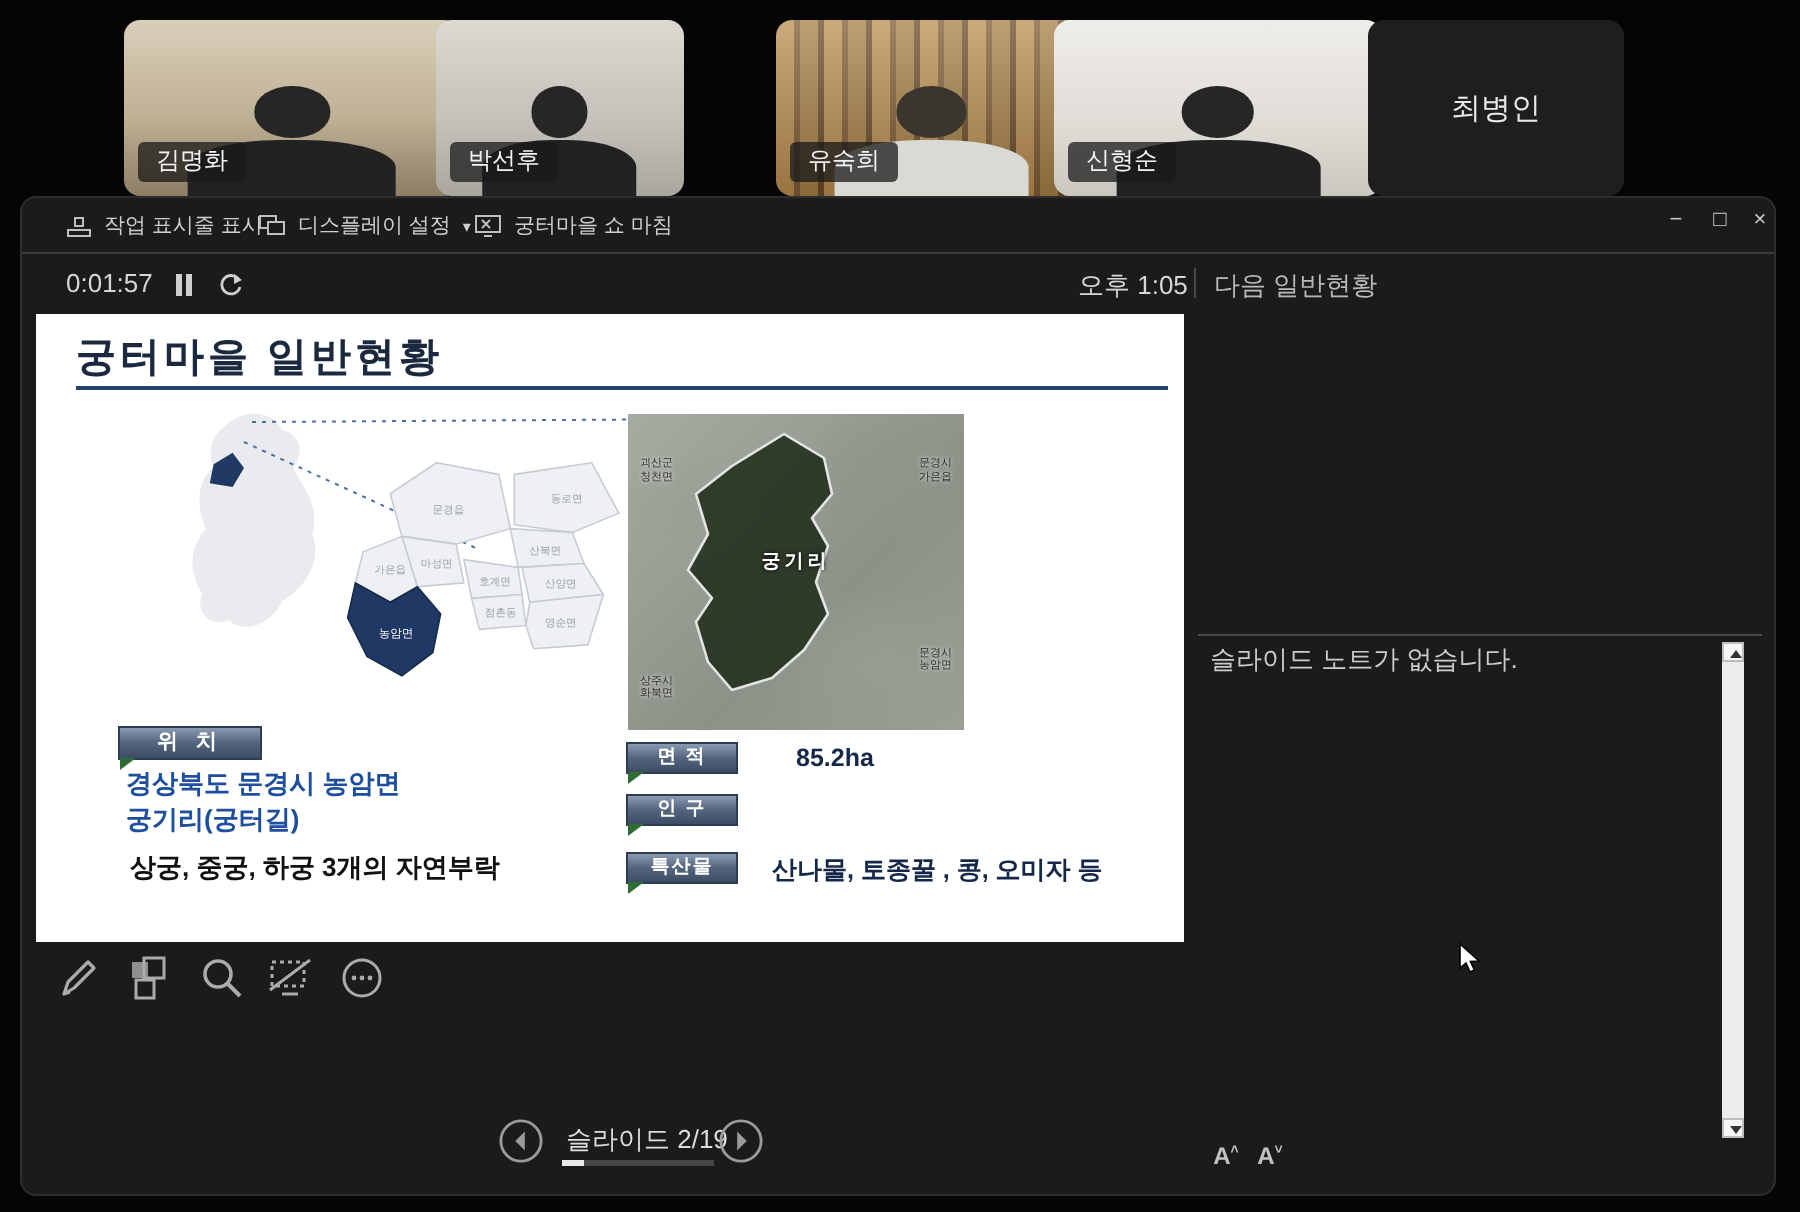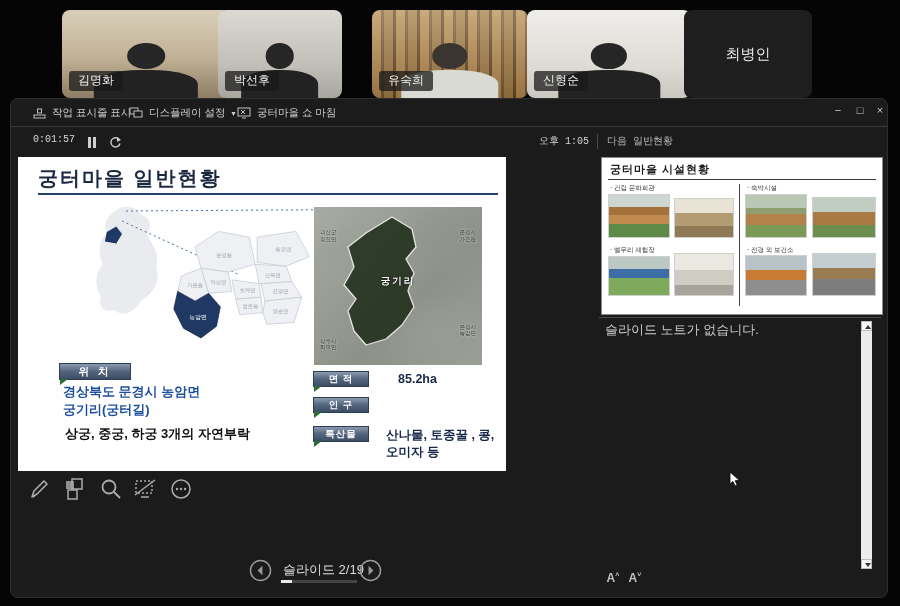--- a/index.html
+++ b/index.html
@@ -5,21 +5,21 @@
   * { margin:0; padding:0; box-sizing:border-box; }
   html,body { width:900px; height:606px; background:#000; overflow:hidden;
     font-family:"Liberation Sans", sans-serif; }
   .abs { position:absolute; }
   #stage { position:relative; width:900px; height:606px; background:#050505; }
 
   
   .tile { position:absolute; top:10px; height:88px; border-radius:8px; overflow:hidden; }
   .tile-1 { left:62px;  width:168px; background:linear-gradient(180deg,#d9cfb9 0%,#c0b195 55%,#8d7d64 100%); }
   .tile-2 { left:218px; width:124px; background:linear-gradient(180deg,#dcd9d3 0%,#c3c0b9 60%,#a9a69f 100%); }
-  .tile-3 { left:372px; width:156px;
+  .tile-3 { left:388px; width:156px;
     background:linear-gradient(180deg,rgba(255,255,255,.25),rgba(0,0,0,.18)),
     repeating-linear-gradient(90deg,#b98d4f 0 9px,#7e5a33 9px 12px,#a57f45 12px 21px,#6b4a28 21px 24px); }
   .tile-4 { left:527px; width:164px; background:linear-gradient(180deg,#efedea 0%,#e0ddd7 60%,#cac7c0 100%); }
   .tile-5 { left:684px; width:128px; background:#1e1e1e; display:flex; align-items:center; justify-content:center; }
   .sil { position:absolute; left:50%; bottom:0; transform:translateX(-50%); width:62%; height:62%; }
   .sil::before { content:""; position:absolute; left:50%; top:0; transform:translateX(-50%);
     width:36%; height:46%; background:#262626; border-radius:50%; }
   .sil::after  { content:""; position:absolute; left:50%; bottom:-3px; transform:translateX(-50%);
     width:100%; height:56%; background:#222; border-radius:45% 45% 0 0; }
   .sil-light::before { background:#3a352f; }
@@ -29,25 +29,25 @@
   .name-center { color:#e8e8e8; font-size:15px; }
 
   
   #pwin { position:absolute; left:10px; top:98px; width:878px; height:500px;
     background:#1b1b1b; border:1px solid #2e2e2e; border-radius:8px; }
   .tb-item { position:absolute; top:7px; display:flex; align-items:center; gap:6px;
     color:#cfcfcf; font-size:10.5px; cursor:default; }
   .tb-sep { position:absolute; left:0; right:0; top:27px; height:1px; background:#3a3a3a; }
   .wc { position:absolute; top:3px; width:18px; height:16px; color:#c9c9c9; font-size:11px;
     text-align:center; line-height:16px; }
-  .status-txt { position:absolute; color:#d6d6d6; font-size:10px;font-family:Liberation Mono, monospace; }
+  .status-txt { position:absolute; color:#d6d6d6; font-size:13px; }
   .vdiv { position:absolute; width:1px; background:#4a4a4a; }
 
   
-  #slide { position:absolute; left:7px; top:58px; width:488px; height:314px; background:#fff; overflow:hidden; }
+  #slide { position:absolute; left:7px; top:58px; width:574px; height:314px; background:#fff; overflow:hidden; }
   .s-title { position:absolute; left:20px; top:8px; font-size:20px; font-weight:bold;
     color:#1b2940; letter-spacing:2px; }
   .s-rule  { position:absolute; left:20px; right:8px; top:36px; height:2px; background:#25416e; }
   .loc-box,.fact-box { position:absolute; background:linear-gradient(180deg,#8a9bb1 0%,#55667f 48%,#3c4c64 100%);
     border:1px solid #2e3c52; color:#fff; font-weight:bold; text-align:center; }
   .loc-box  { left:41px; top:206px; width:72px; height:17px; font-size:10.5px; line-height:15px; letter-spacing:3px; }
   .fact-box { left:295px; width:56px; height:16px; font-size:9.5px; line-height:14px; letter-spacing:1px; }
   .fold::after { content:""; position:absolute; left:0; bottom:-6px; width:0; height:0;
     border-top:6px solid #2f6d35; border-right:8px solid transparent; }
   .loc-line { position:absolute; left:45px; color:#1d4f9e; font-size:13px; font-weight:bold; }
@@ -272,37 +272,20 @@
     </svg>
     <span class="nav-label">슬라이드 2/19</span>
     <div class="prog">
         <div style="width:11px;"></div>
       </div>
     <svg class="nav-circle" style="left:348px;" viewBox="0 0 24 24">
       <circle cx="12" cy="12" r="10.5" fill="none" stroke="#9a9a9a" stroke-width="1.5"></circle>
       <path d="M10 7 L15 12 L10 17 Z" fill="#9a9a9a"></path>
     </svg>
 
-    <div id="preview">
-      <span class="pv-title">궁터마을 시설현황</span>
-      <div class="pv-rule"></div>
-      <div class="pv-div"></div>
-      <span class="pv-label" style="left:8px; top:26px;">건립 문화회관</span>
-      <span class="pv-label" style="left:145px; top:26px;">숙박시설</span>
-      <span class="pv-label" style="left:8px; top:88px;">벨무리 체험장</span>
-      <span class="pv-label" style="left:145px; top:88px;">전경 외 보건소</span>
-      <div class="photo ph1" style="left:6px;   top:36px; width:62px; height:44px;"></div>
-      <div class="photo ph2" style="left:72px;  top:40px; width:60px; height:40px;"></div>
-      <div class="photo ph3" style="left:143px; top:36px; width:62px; height:44px;"></div>
-      <div class="photo ph4" style="left:210px; top:39px; width:64px; height:41px;"></div>
-      <div class="photo ph5" style="left:6px;   top:98px; width:62px; height:40px;"></div>
-      <div class="photo ph6" style="left:72px;  top:95px; width:60px; height:43px;"></div>
-      <div class="photo ph7" style="left:143px; top:97px; width:62px; height:41px;"></div>
-      <div class="photo ph8" style="left:210px; top:95px; width:64px; height:43px;"></div>
-    </div>
 
     <div class="hsep" style="left:588px; top:218px; width:282px;"></div>
     <span class="notes-txt">슬라이드 노트가 없습니다.</span>
     <div class="sbar">
       <div class="cap up"></div>
       <div class="cap dn"></div>
     </div>
     <span class="font-btn" style="left:592px;"><span>A</span><sup>˄</sup></span>
     <span class="font-btn" style="left:614px;"><span>A</span><sup>˅</sup></span>
   </div>

